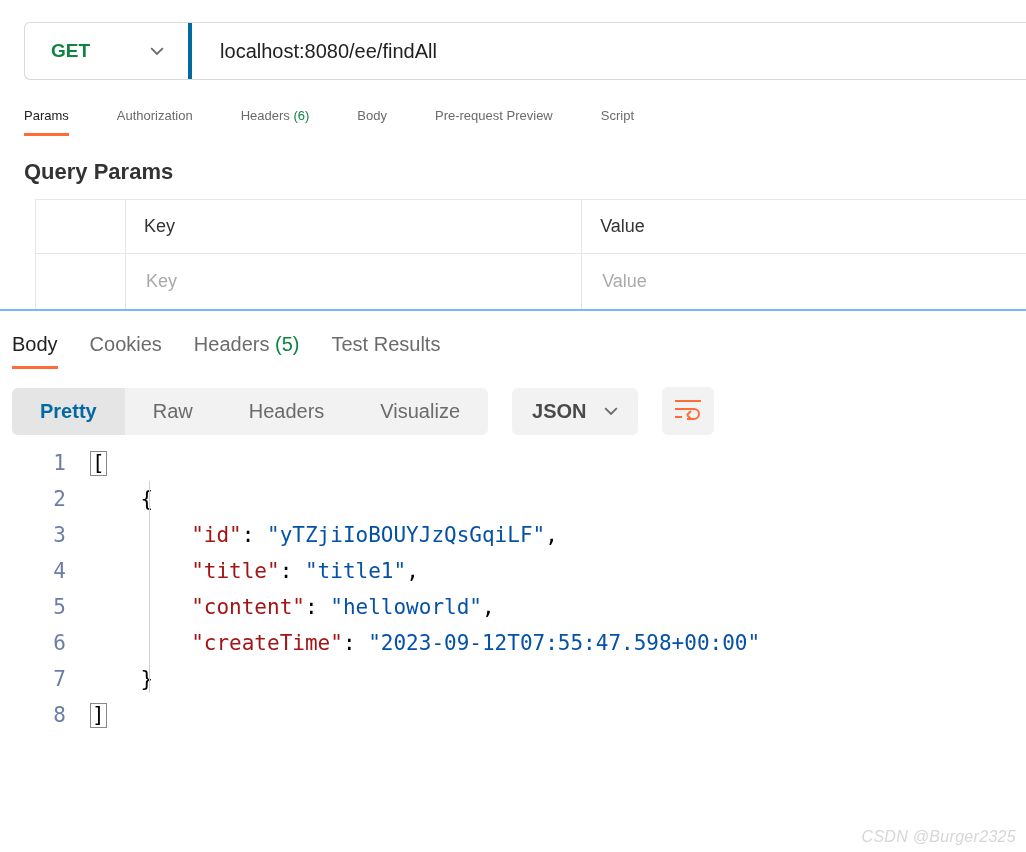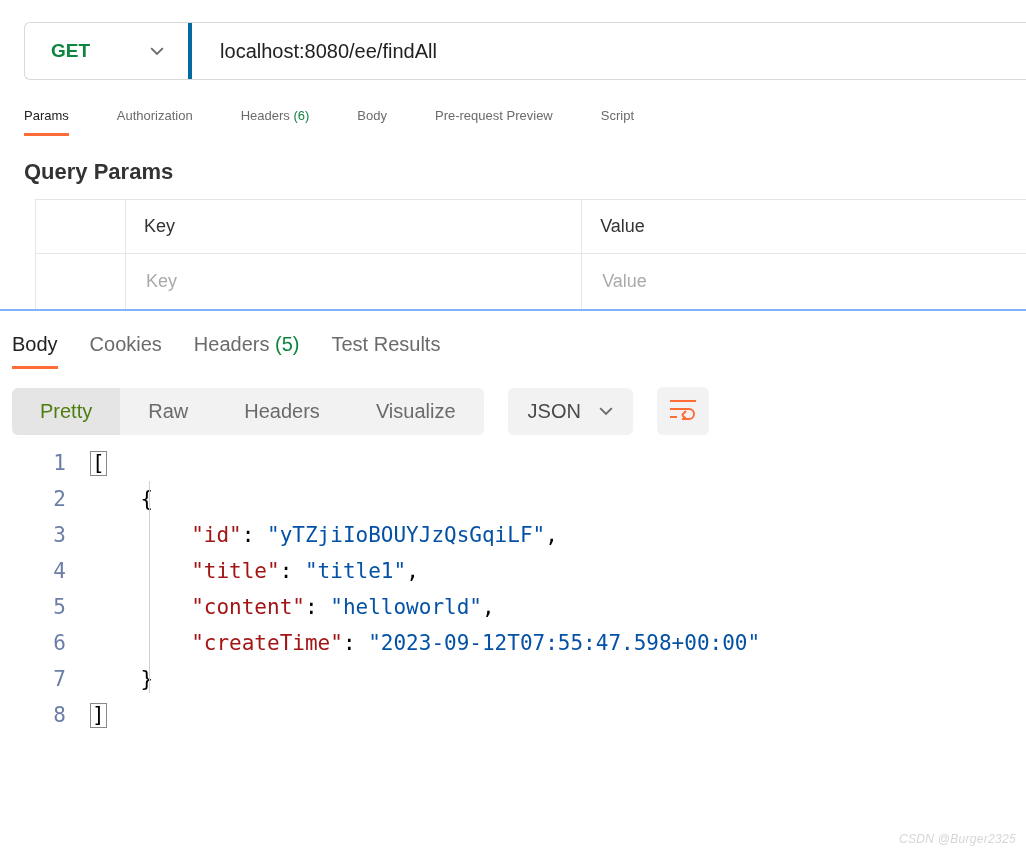--- a/index.html
+++ b/index.html
@@ -139,33 +139,33 @@
     overflow: hidden;
   }
   .view-btn {
     padding: 12px 28px;
     font-size: 20px;
     color: #6b6b6b;
     cursor: pointer;
   }
   .view-btn.active {
     background: #e5e5e5;
-    color: #4d7c0f;
-    font-weight: 400;
+    color: #0369a1;
+    font-weight: 700;
   }
   .format-select {
     display: flex;
     align-items: center;
     gap: 18px;
     background: #f2f2f2;
     border-radius: 6px;
     padding: 12px 20px;
     font-size: 20px;
     color: #4a4a4a;
-    font-weight: 400;
+    font-weight: 700;
     cursor: pointer;
   }
   .wrap-btn {
     background: #f2f2f2;
     border-radius: 6px;
     padding: 10px 14px;
     cursor: pointer;
     display: flex;
     align-items: center;
     justify-content: center;
@@ -207,21 +207,21 @@
     display: inline-block;
     border: 1px solid #888;
     padding: 0 1px;
     line-height: 1.1;
   }
   .watermark {
     position: fixed;
     right: 10px;
     bottom: 6px;
     color: #d6d6d6;
-    font-size: 12px;
+    font-size: 16px;
     font-style: italic;
     letter-spacing: .3px;
   }
 </style>
 </head>
 <body>
 
 <div class="container">
 
   <div class="req-bar">

